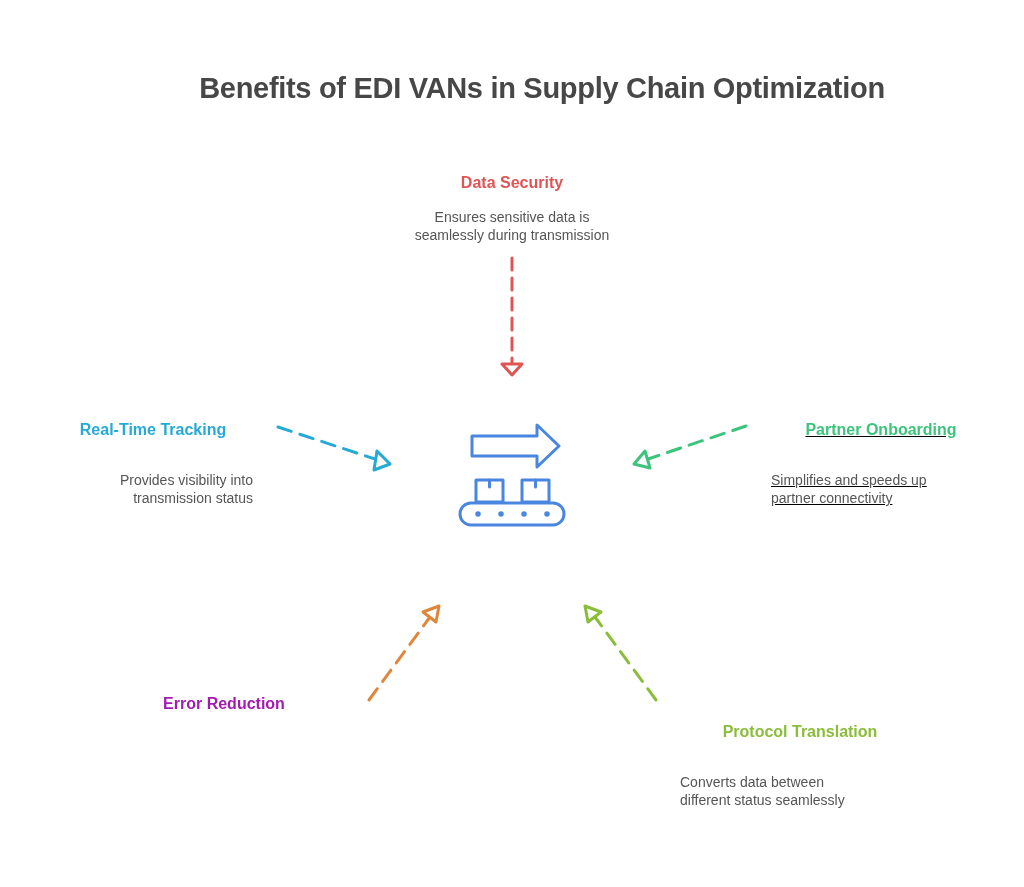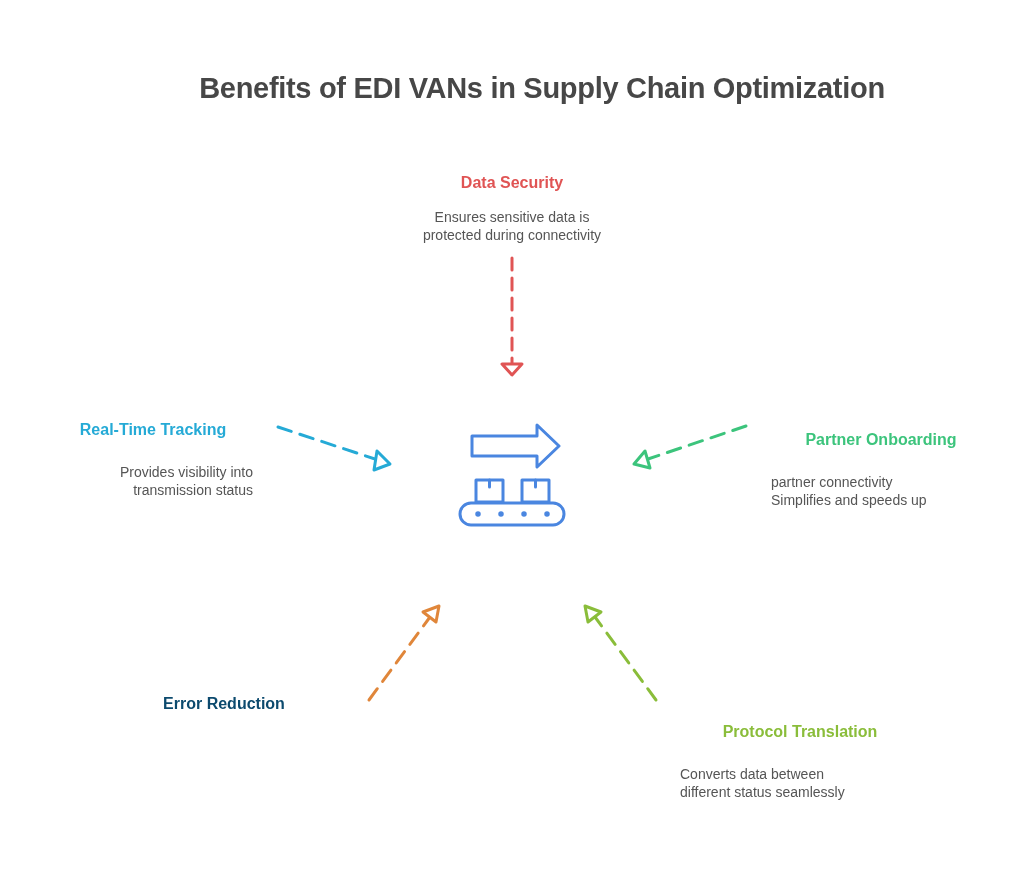--- a/index.html
+++ b/index.html
@@ -1,20 +1,20 @@
 <!DOCTYPE html>
 <html><head>
   <meta charset="utf-8">
   <style>
     html, body { margin: 0; padding: 0; background: #ffffff; }
     body { width: 1024px; height: 887px; position: relative; overflow: hidden; font-family: "Liberation Sans", sans-serif; }
     .title { position: absolute; left: 0; width: 1024px; top: 72px; text-align: center; font-size: 29px; font-weight: bold; color: #474747; letter-spacing: -0.3px; padding-left: 30px; }
     .node { position: absolute; }
     .node .head { font-size: 16px; font-weight: bold; white-space: nowrap; text-align: center; }
-    .node .desc { font-size: 14px; color: #555555; line-height: 18px; margin-top: 24px; }
+    .node .desc { font-size: 14px; color: #555555; line-height: 18px; margin-top: 32px; }
     .center { text-align: center; }
     .right { text-align: right; }
     .left { text-align: left; }
     svg.overlay { position: absolute; left: 0; top: 0; }
   </style>
 </head>
 <body>
 
 <div class="title">Benefits of EDI VANs in Supply Chain Optimization</div>
 
@@ -56,42 +56,42 @@
     <circle cx="501" cy="514" r="2" fill="#4a86e0" stroke-width="1.5"></circle>
     <circle cx="524" cy="514" r="2" fill="#4a86e0" stroke-width="1.5"></circle>
     <circle cx="547" cy="514" r="2" fill="#4a86e0" stroke-width="1.5"></circle>
   </g>
 </svg>
 
 <div class="node center" style="left:362px; top:174px; width:300px;">
   <div class="head" style="color:#e05454;">Data Security</div>
   <div class="desc" style="margin-top:16px;">
     <div>Ensures sensitive data is</div>
-    <div>protected during connectivity</div>
+    <div>seamlessly during transmission</div>
   </div>
 </div>
 
 <div class="node right" style="left:53px; top:421px; width:200px;">
   <div class="head" style="color:#25aad6;">Real-Time Tracking</div>
   <div class="desc">
     <div>Provides visibility into</div>
     <div>transmission status</div>
   </div>
 </div>
 
-<div class="node left" style="left:771px; top:431px; width:220px;">
+<div class="node left" style="left:771px; top:421px; width:220px;text-decoration:underline;">
   <div class="head" style="color:#3cc47c;">Partner Onboarding</div>
   <div class="desc">
+    <div>Simplifies and speeds up</div>
     <div>partner connectivity</div>
-    <div>Simplifies and speeds up</div>
   </div>
 </div>
 
 <div class="node right" style="left:104px; top:695px; width:240px;">
-  <div class="head" style="color:#0c4a6e;">Error Reduction</div>
+  <div class="head" style="color:#a21caf;">Error Reduction</div>
 </div>
 
 <div class="node left" style="left:680px; top:695px; width:240px;">
   <div class="head" style="color:#8abd3a;margin-top:28px;">Protocol Translation</div>
   <div class="desc">
     <div>Converts data between</div>
     <div>different status seamlessly</div>
   </div>
 </div>
 

